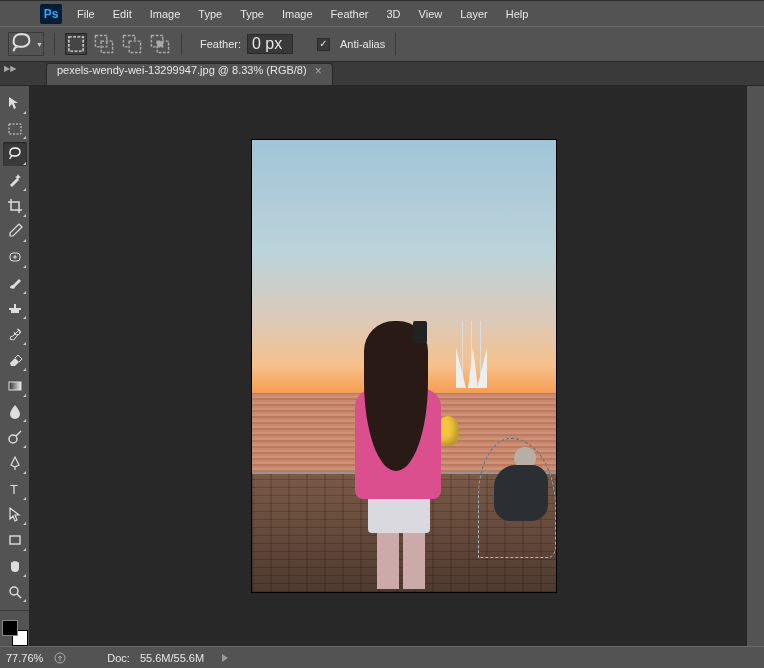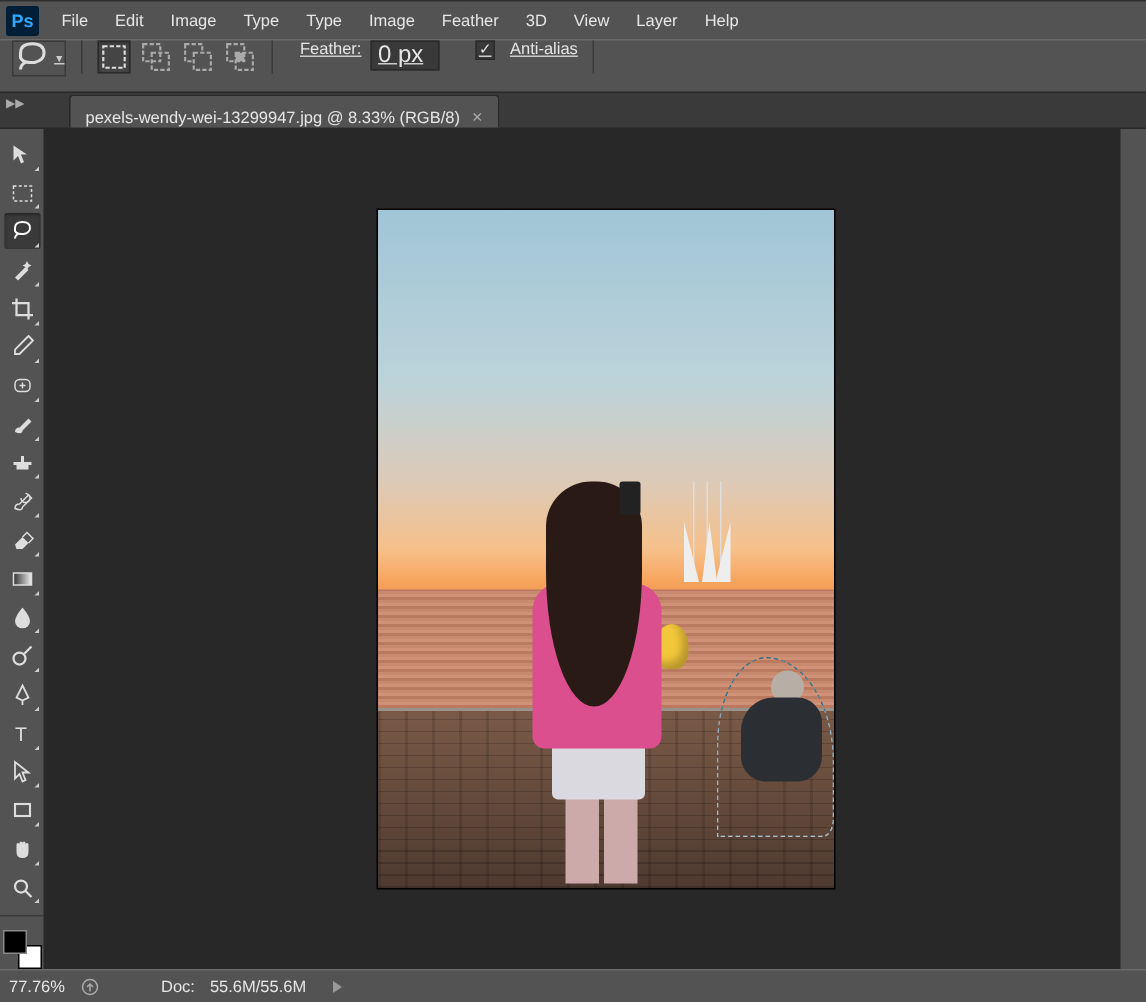--- a/index.html
+++ b/index.html
@@ -1,38 +1,38 @@
 <!DOCTYPE html>
 <html><head>
 <meta charset="utf-8">
 <style>
   * { box-sizing: border-box; margin: 0; padding: 0; font-family: "Segoe UI", Tahoma, sans-serif; }
   body { background: #535353; width: 764px; height: 668px; overflow: hidden; color: #ccc; font-size: 11px; }
 
   
   .menubar { height: 26px; background: #535353; display: flex; align-items: center; padding: 0 4px; border-top:1px solid #2e2e2e; }
-  .ps-logo { width: 22px; height: 20px; background:#001e36; color:#31a8ff; font-weight:bold; font-size:12px; display:flex; align-items:center; justify-content:center; border-radius:2px; margin-right:6px; }
+  .ps-logo { width: 22px; height: 20px; background:#001e36; color:#31a8ff; font-weight:bold; font-size:12px; display:flex; align-items:center; justify-content:center; border-radius:2px; margin-right:6px;margin-left:36px; }
   .menu-item { padding: 4px 9px; cursor: default; color:#e6e6e6; }
 
   
-  .optionsbar { height: 36px; background:#535353; border-top:1px solid #6a6a6a; border-bottom:1px solid #282828; display:flex; align-items:flex-start; padding:0 8px; gap:6px;text-decoration:underline; }
+  .optionsbar { height: 36px; background:#535353; border-top:1px solid #6a6a6a; border-bottom:1px solid #282828; display:flex; align-items:center; padding:0 8px; gap:6px; }
   .tool-preset { width:36px; height:24px; border:1px solid #3a3a3a; background:#535353; display:flex; align-items:center; justify-content:center; gap:2px; }
   .sep { width:1px; height:22px; background:#3a3a3a; margin:0 4px; }
   .icon-btn { width:22px; height:22px; border:1px solid transparent; display:flex; align-items:center; justify-content:center; }
   .icon-btn.active { border:1px solid #2a2a2a; background:#454545; box-shadow:inset 0 1px 2px #333; }
   .opt-label { color:#e6e6e6; margin-left:8px; }
   .opt-input { width:46px; height:20px; background:#393939; border:1px solid #2a2a2a; color:#e6e6e6; padding:0 4px; font-size:16px; }
   .checkbox { width:13px; height:13px; background:#393939; border:1px solid #2a2a2a; display:inline-flex; align-items:center; justify-content:center; }
   .check-mark { color:#e6e6e6; font-size:10px; line-height:1; }
   .button { height:22px; padding:0 14px; background:linear-gradient(#5d5d5d,#4a4a4a); border:1px solid #2a2a2a; color:#e6e6e6; font-size:11px; display:flex; align-items:center; border-radius:3px; }
 
   
   .tabrow { height:24px; background:#3a3a3a; display:flex; align-items:flex-end; border-bottom:1px solid #282828; padding-left:46px; }
   .expander { position:absolute; left:4px; top:64px; color:#aaa; font-size:8px; }
-  .doctab { height:22px; background:#535353; border:1px solid #282828; border-bottom:none; padding:0 10px; display:flex; align-items:flex-end; gap:8px; border-radius:3px 3px 0 0; color:#e6e6e6; }
+  .doctab { height:22px; background:#535353; border:1px solid #282828; border-bottom:none; padding:0 10px; display:flex; align-items:flex-start; gap:8px; border-radius:3px 3px 0 0; color:#e6e6e6; }
   .doctab .close { color:#aaa; font-size:12px; }
 
   
   .main { display:flex; height:calc(100% - 26px - 36px - 24px - 22px); }
   .toolstrip { width:30px; background:#535353; border-right:1px solid #282828; display:flex; flex-direction:column; align-items:center; padding-top:4px; }
   .tool { width:24px; height:24px; margin:1px 0; display:flex; align-items:center; justify-content:center; position:relative; border-radius:2px; }
   .tool.active { background:#3a3a3a; box-shadow:inset 0 1px 2px #222; }
   .tool svg { width:16px; height:16px; }
   .tool .notch { position:absolute; right:1px; bottom:1px; width:0; height:0; border-left:3px solid transparent; border-bottom:3px solid #ccc; }
 

